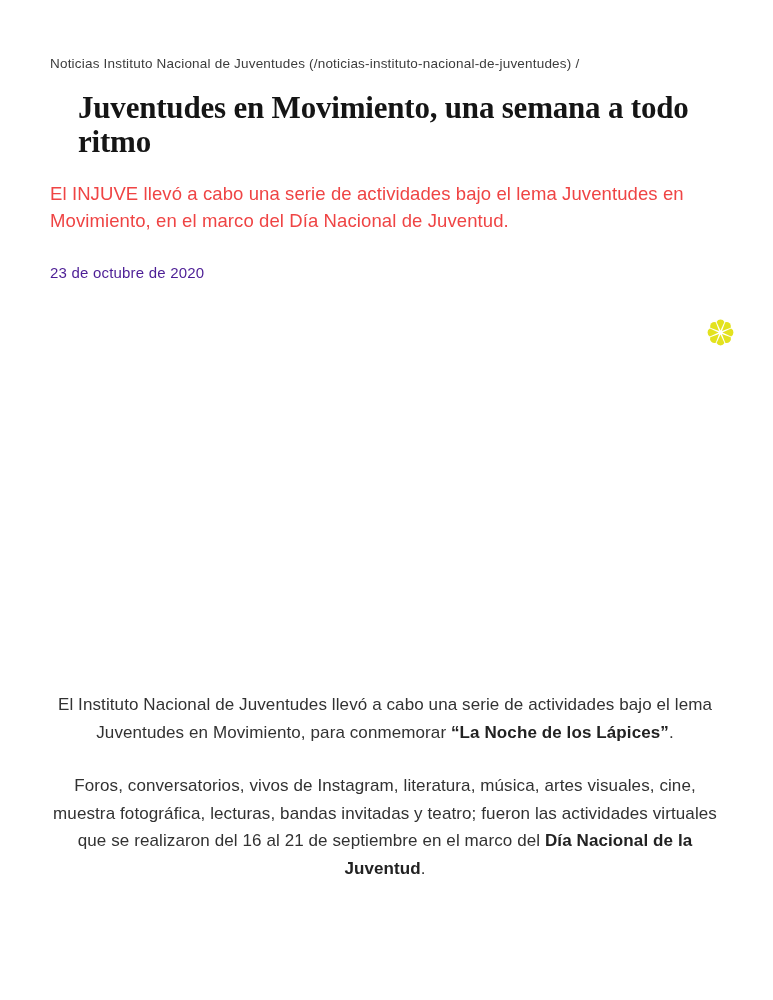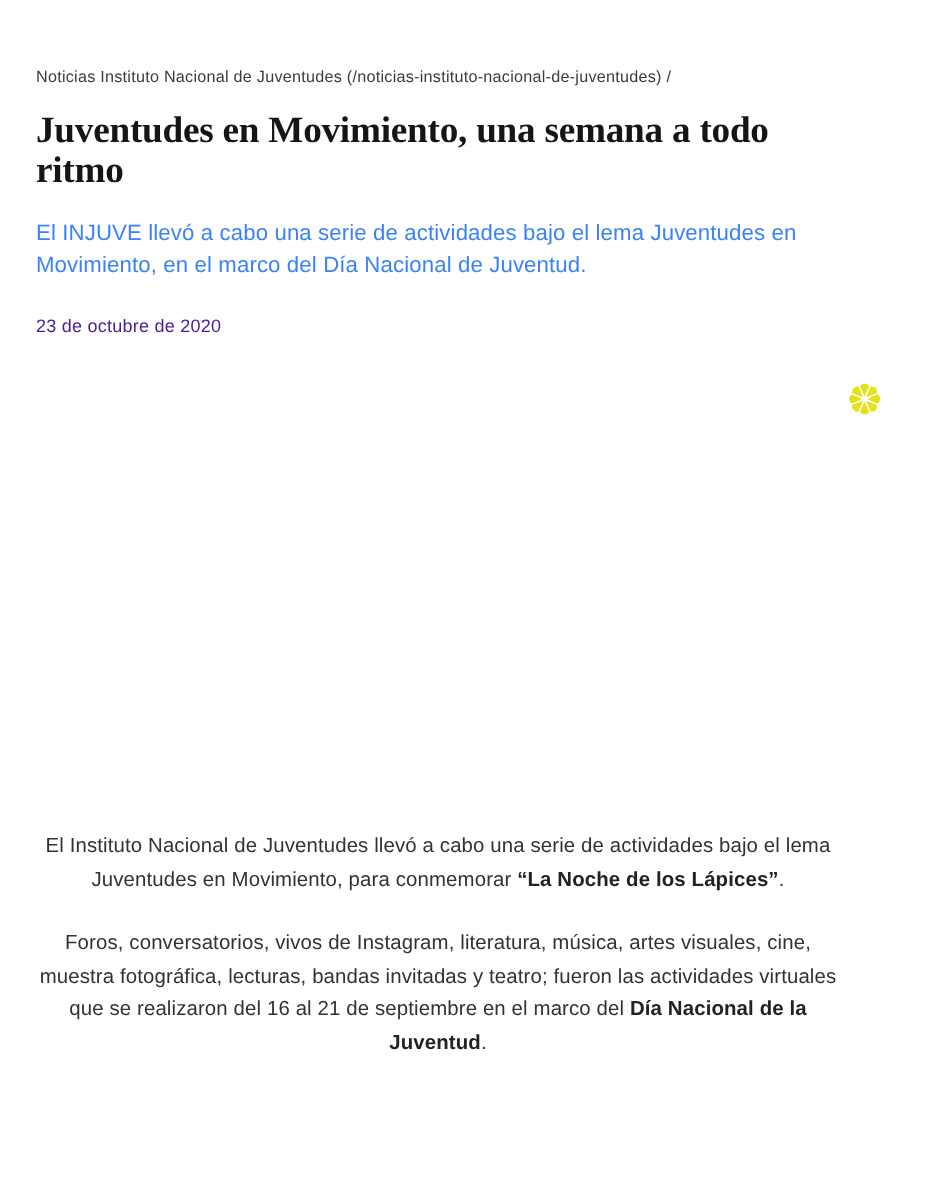--- a/index.html
+++ b/index.html
@@ -6,44 +6,45 @@
   html, body { background: #ffffff; }
   body {
     width: 773px;
     height: 1000px;
     position: relative;
     font-family: "Liberation Sans", sans-serif;
     color: #3a3a3a;
     overflow: hidden;
   }
   .container {
-    padding: 56px 45px 0 30px;
+    padding: 56px 45px 0 50px;
   }
   .breadcrumb {
     font-size: 13.5px;
     letter-spacing: 0.2px;
     color: #3c3c3c;
     margin-bottom: 20px;
   }
   .breadcrumb .crumb-link { cursor: pointer; }
   .breadcrumb .crumb-sep { margin-left: 4px; }
   h1.page-title {
     font-family: "Liberation Serif", "DejaVu Serif", serif;
     font-weight: 700;
     font-size: 31px;
     line-height: 34px;
     letter-spacing: -0.2px;
     color: #151515;
     margin-bottom: 21px;
     max-width: 680px;
+    margin-left: 28px;
   }
   p.lede {
     font-size: 18.5px;
     line-height: 27px;
-    color: #3b82f6;
+    color: #ef4444;
     letter-spacing: 0.1px;
     max-width: 655px;
     margin-bottom: 30px;
   }
   .article-date {
     font-size: 15px;
     color: #4c1d95;
     letter-spacing: 0.2px;
   }
   figure.media-placeholder {

